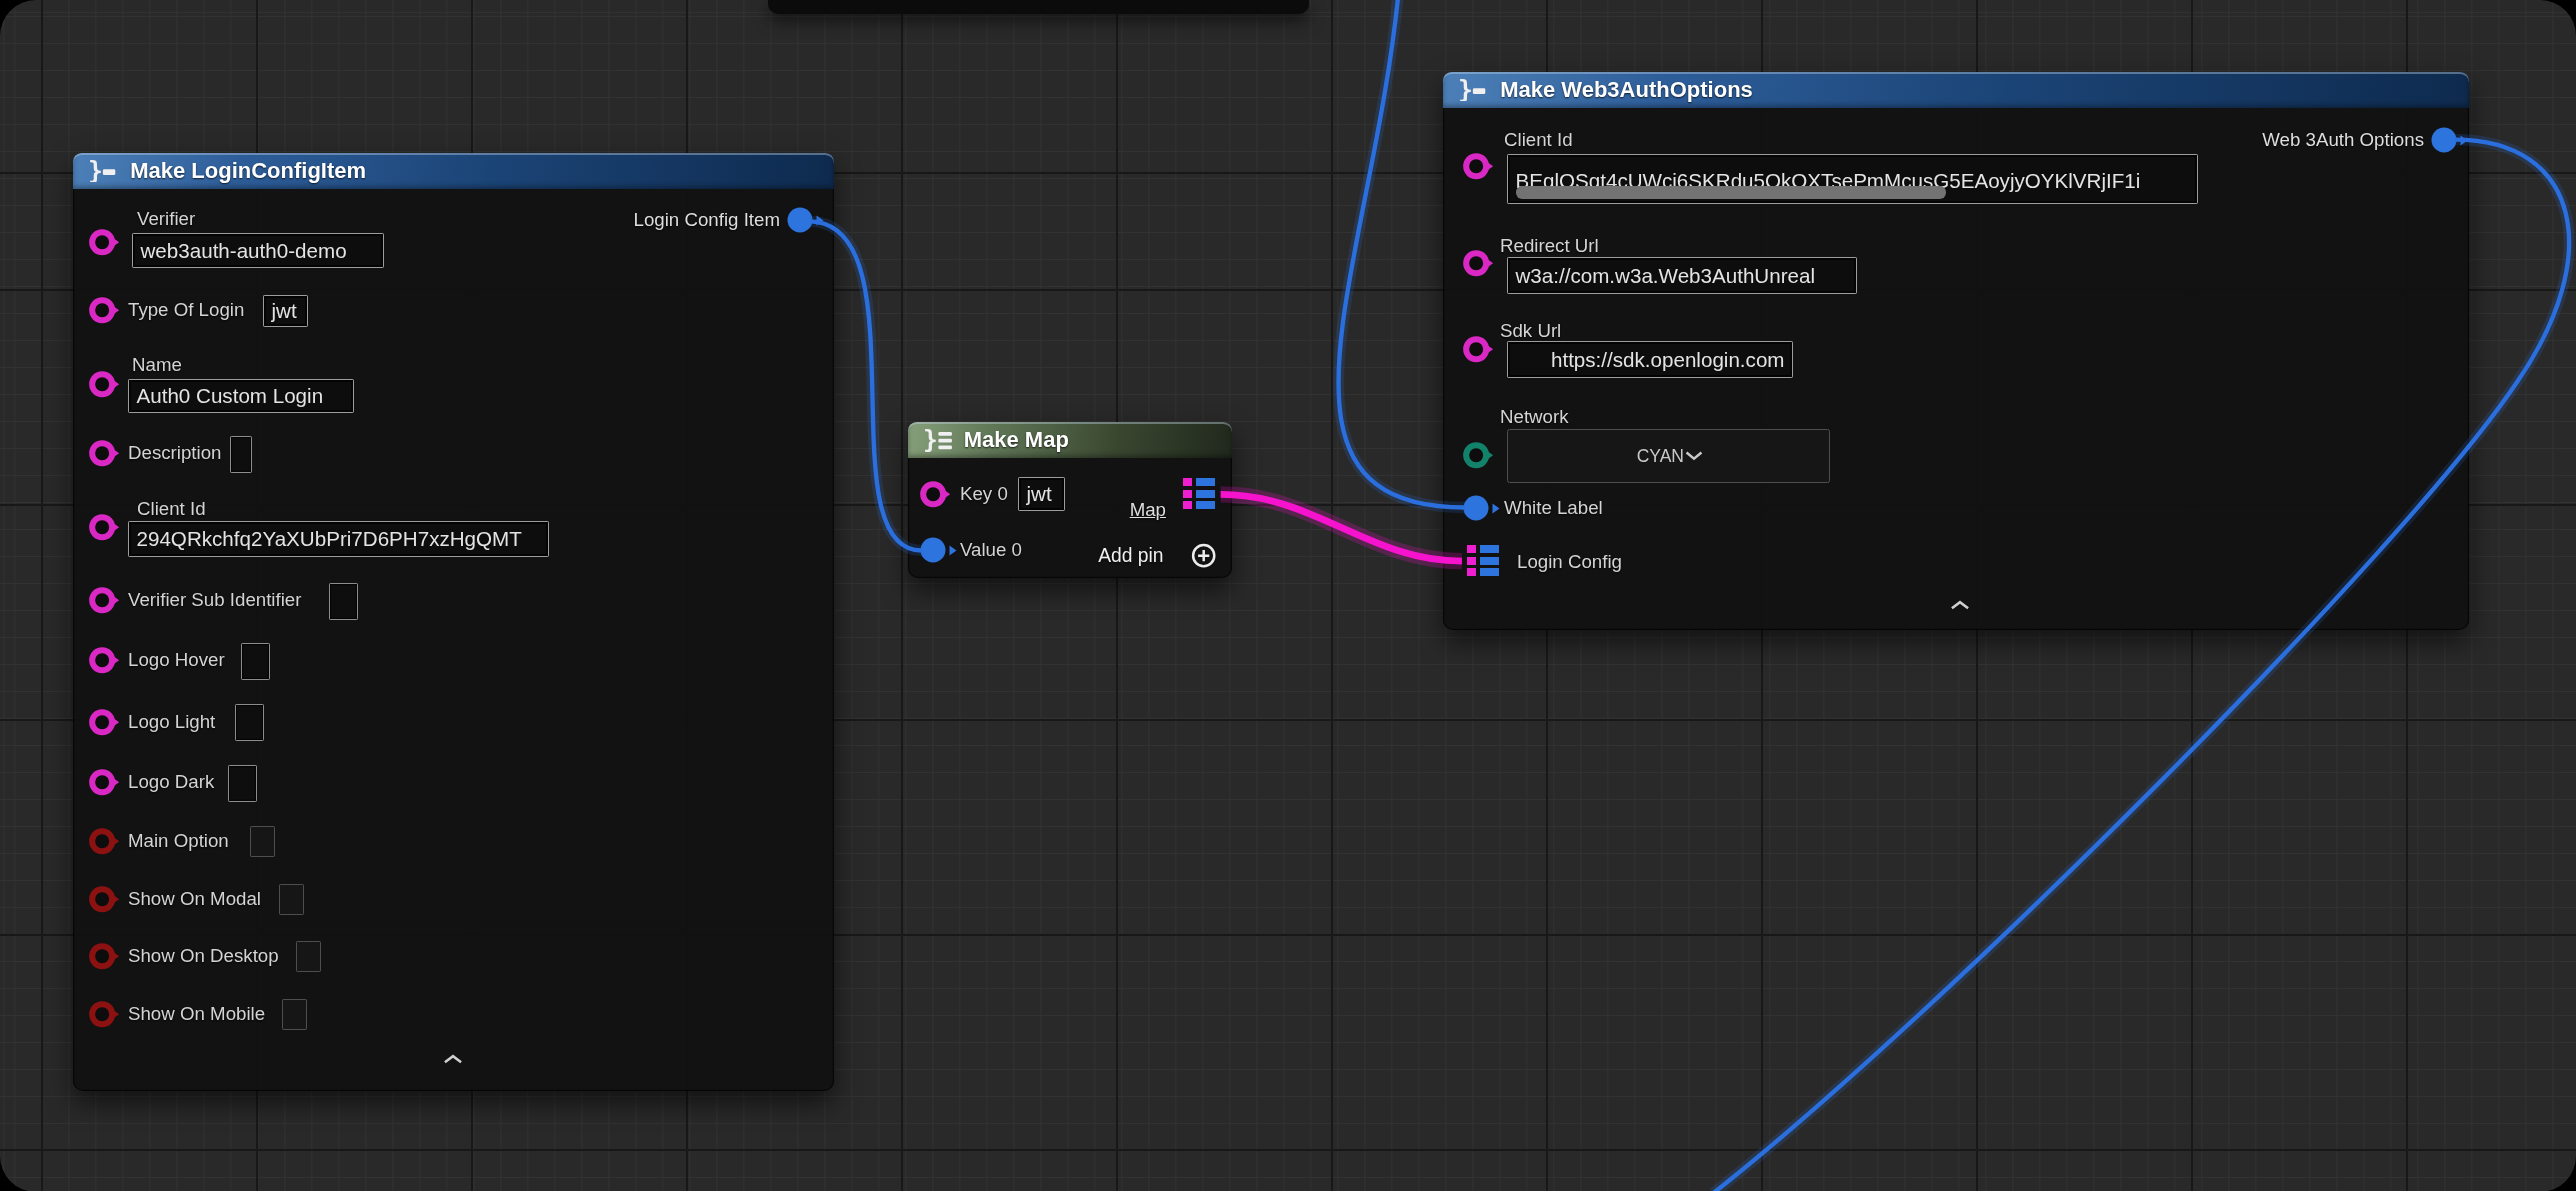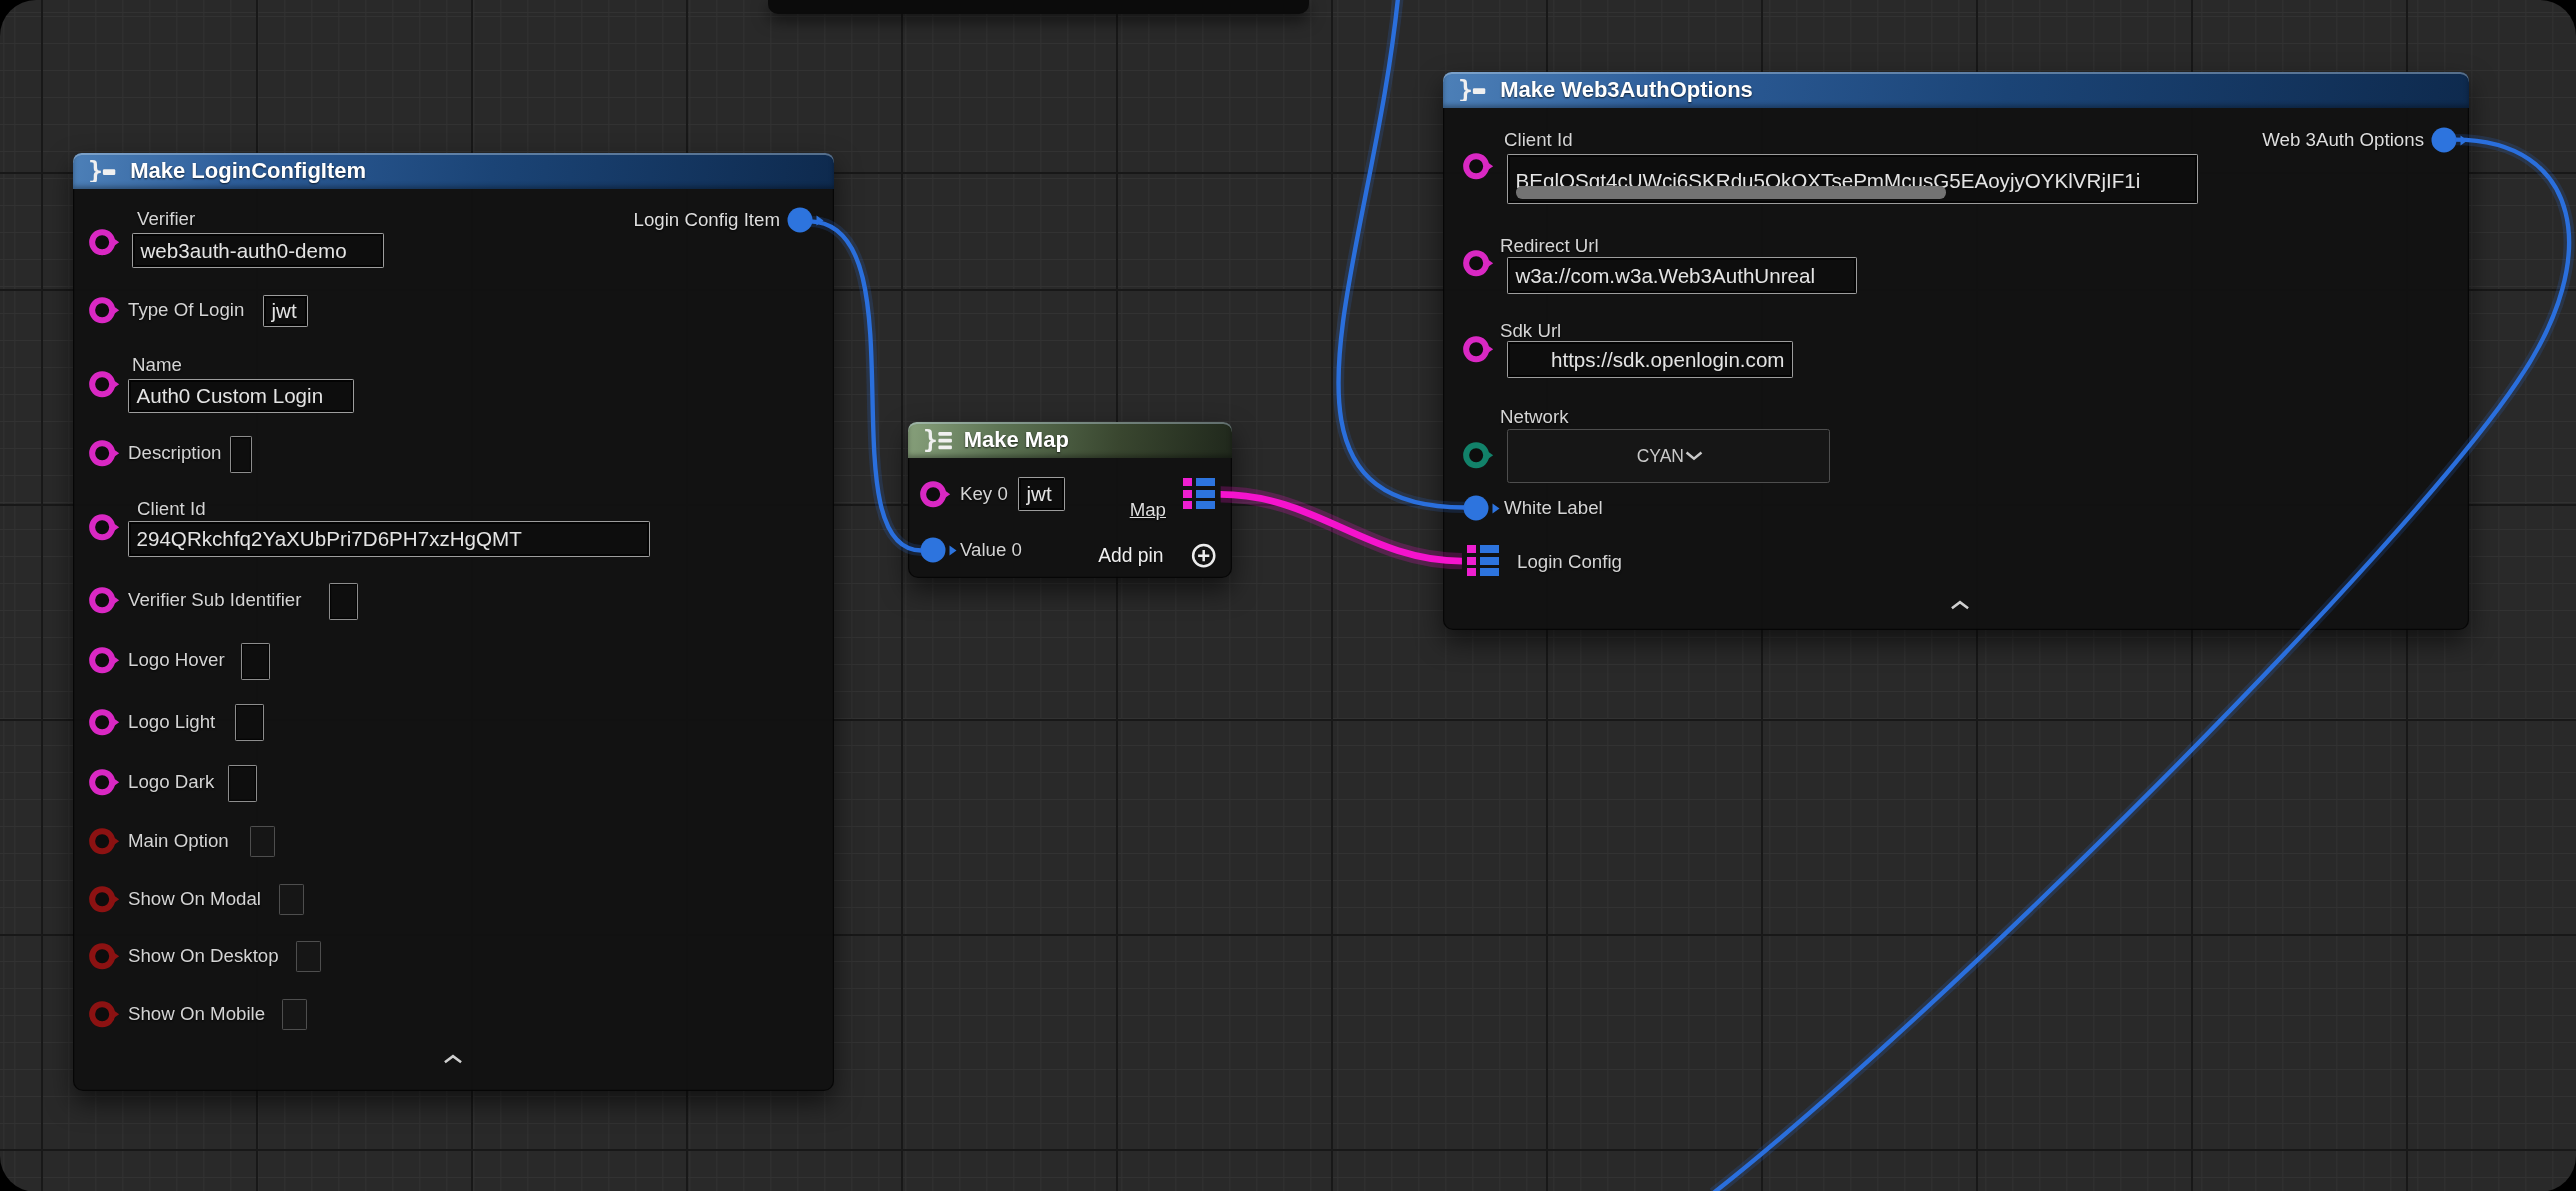--- a/index.html
+++ b/index.html
@@ -106,21 +106,21 @@
     <div class="fld" style="left:55px;top:226px;width:226px;height:34px;">
       <span>Auth0 Custom Login</span>
     </div>
 
     <span class="pin pin-ring pin-arrow p-str" style="left:29px;top:300px;"></span>
     <span class="lbl vcenter" style="left:55px;top:300px;">Description</span>
     <div class="fld-empty" style="left:157px;top:283px;width:22.4px;height:37px;"></div>
 
     <span class="pin pin-ring pin-arrow p-str" style="left:29px;top:374px;"></span>
     <span class="lbl" style="left:64px;top:345px;">Client Id</span>
-    <div class="fld" style="left:55px;top:368px;width:522px;height:36px;">
+    <div class="fld" style="left:55px;top:368px;width:421px;height:36px;">
       <span>294QRkchfq2YaXUbPri7D6PH7xzHgQMT</span>
     </div>
 
     <span class="pin pin-ring pin-arrow p-str" style="left:29px;top:447px;"></span>
     <span class="lbl vcenter" style="left:55px;top:447px;">Verifier Sub Identifier</span>
     <div class="fld-empty" style="left:256px;top:430px;width:29px;height:37px;"></div>
 
     <span class="pin pin-ring pin-arrow p-str" style="left:29px;top:507px;"></span>
     <span class="lbl vcenter" style="left:55px;top:507px;">Logo Hover</span>
     <div class="fld-empty" style="left:168px;top:490px;width:29px;height:37px;"></div>

